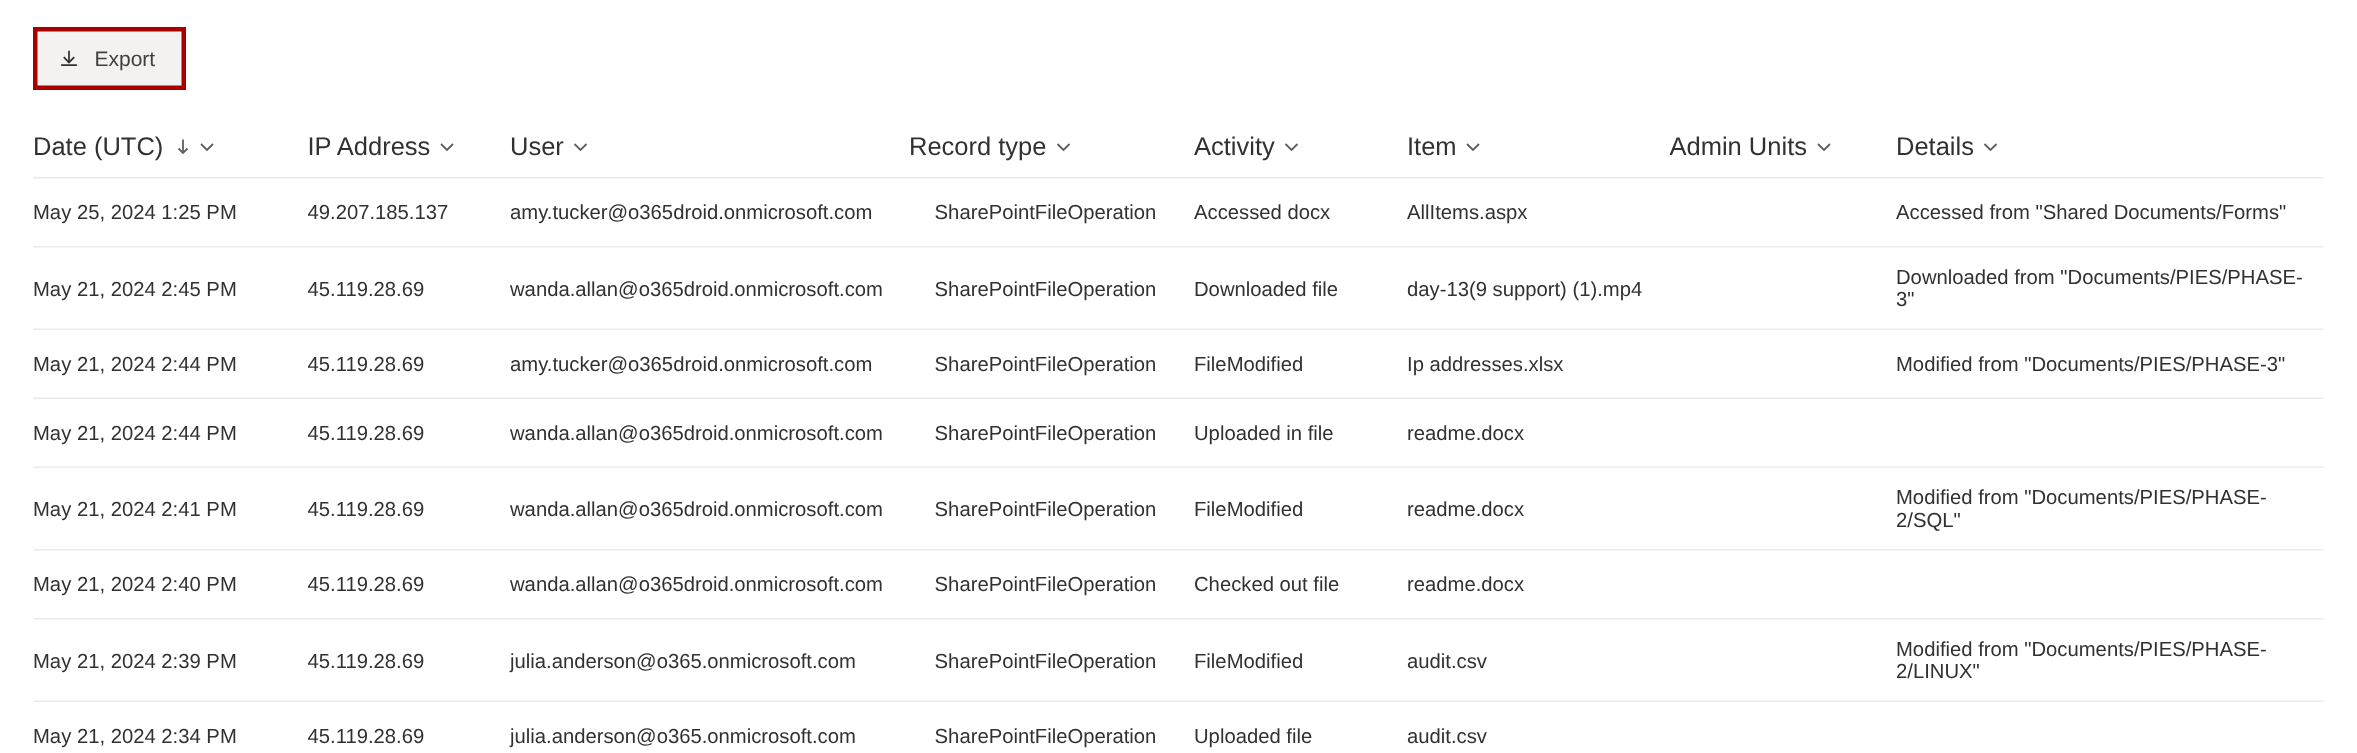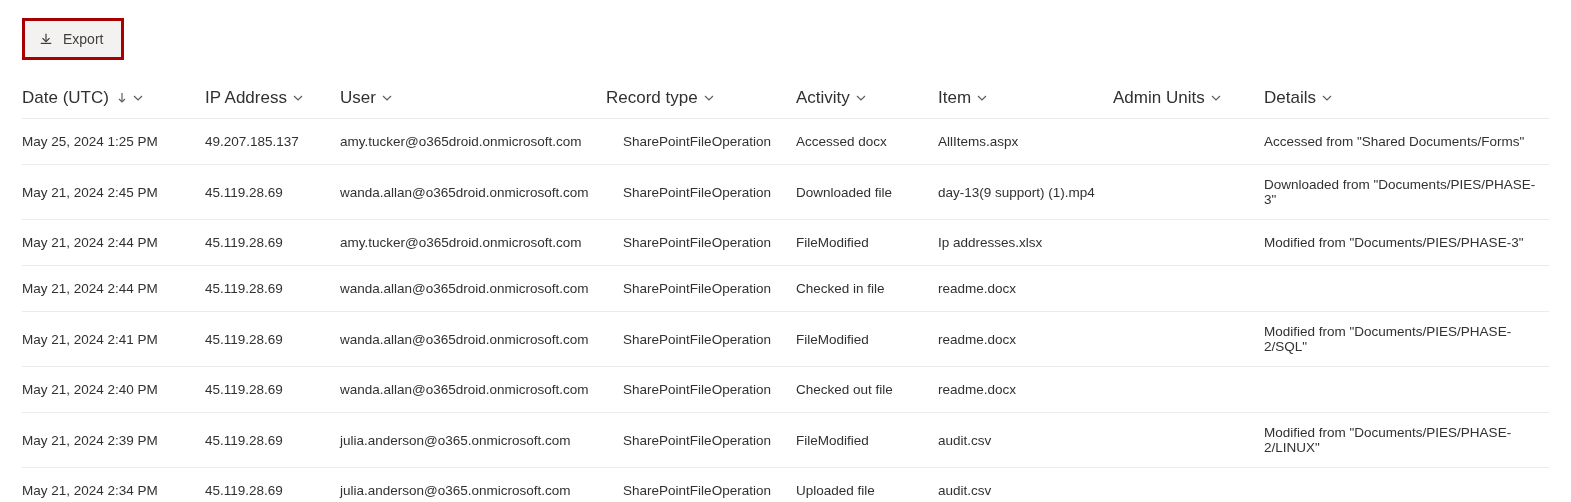--- a/index.html
+++ b/index.html
@@ -217,21 +217,21 @@
           <div class="col-activity cell">FileModified</div>
           <div class="col-item cell">Ip addresses.xlsx</div>
           <div class="col-admin cell"></div>
           <div class="col-details cell">Modified from "Documents/PIES/PHASE-3"</div>
         </div>
         <div class="row">
           <div class="col-date cell">May 21, 2024 2:44 PM</div>
           <div class="col-ip cell">45.119.28.69</div>
           <div class="col-user cell">wanda.allan@o365droid.onmicrosoft.com</div>
           <div class="col-record cell">SharePointFileOperation</div>
-          <div class="col-activity cell">Checked in file</div>
+          <div class="col-activity cell">Uploaded in file</div>
           <div class="col-item cell">readme.docx</div>
           <div class="col-admin cell"></div>
         </div>
         <div class="row">
           <div class="col-date cell">May 21, 2024 2:41 PM</div>
           <div class="col-ip cell">45.119.28.69</div>
           <div class="col-user cell">wanda.allan@o365droid.onmicrosoft.com</div>
           <div class="col-record cell">SharePointFileOperation</div>
           <div class="col-activity cell">FileModified</div>
           <div class="col-item cell">readme.docx</div>

